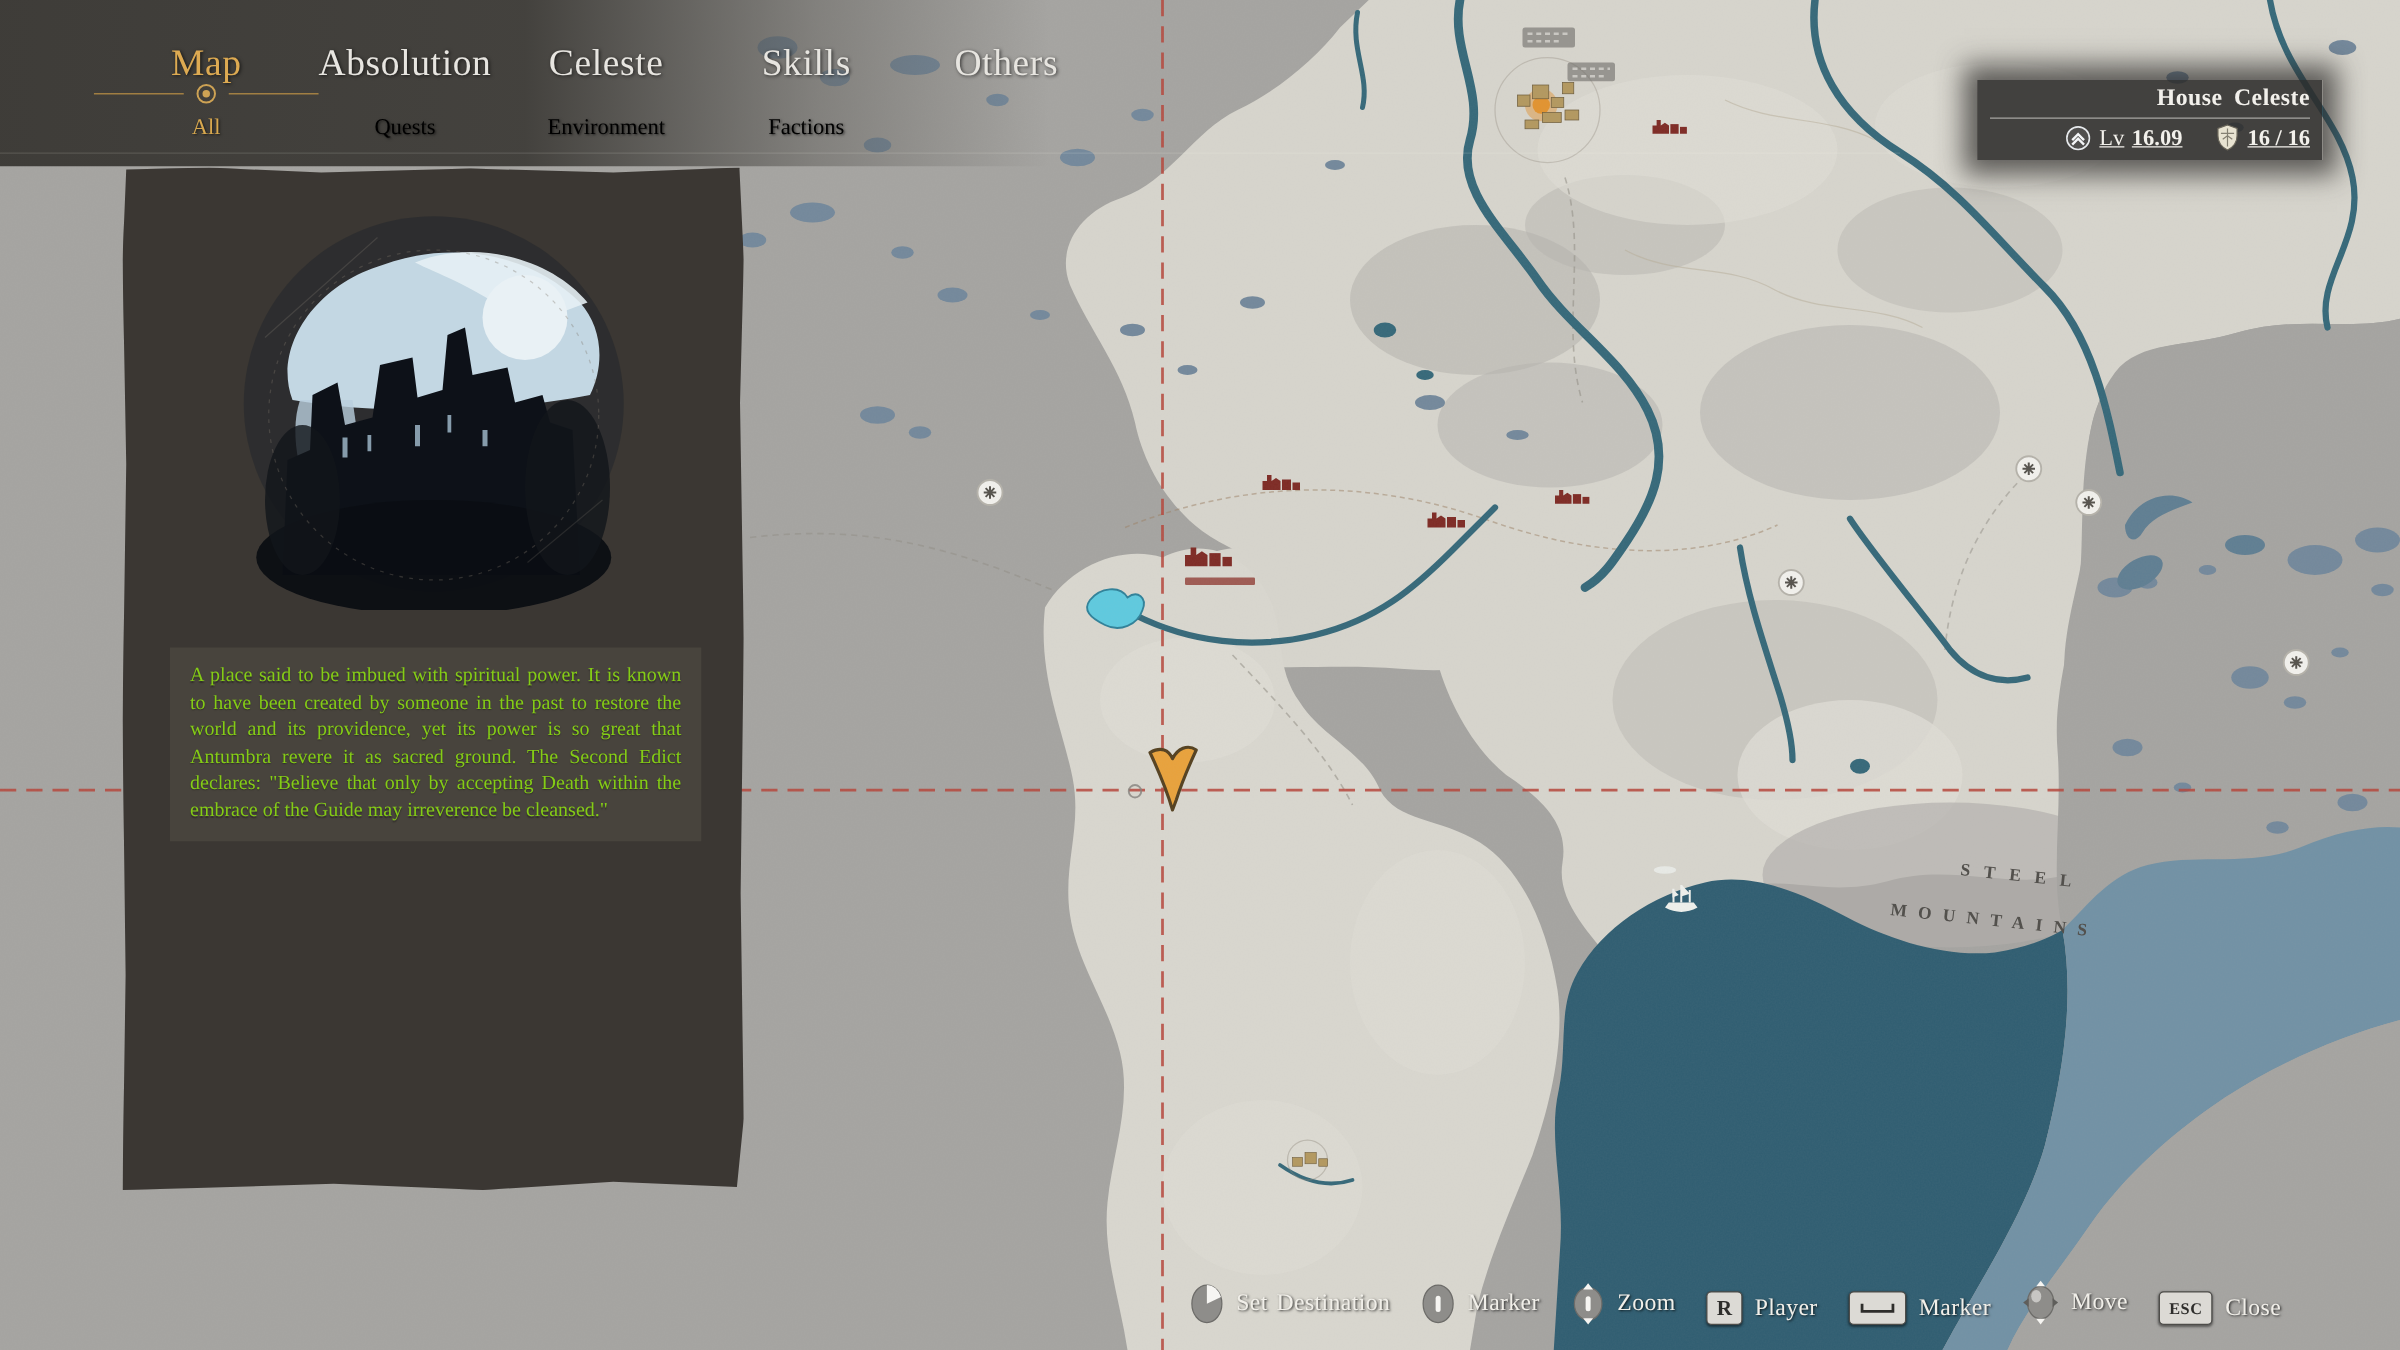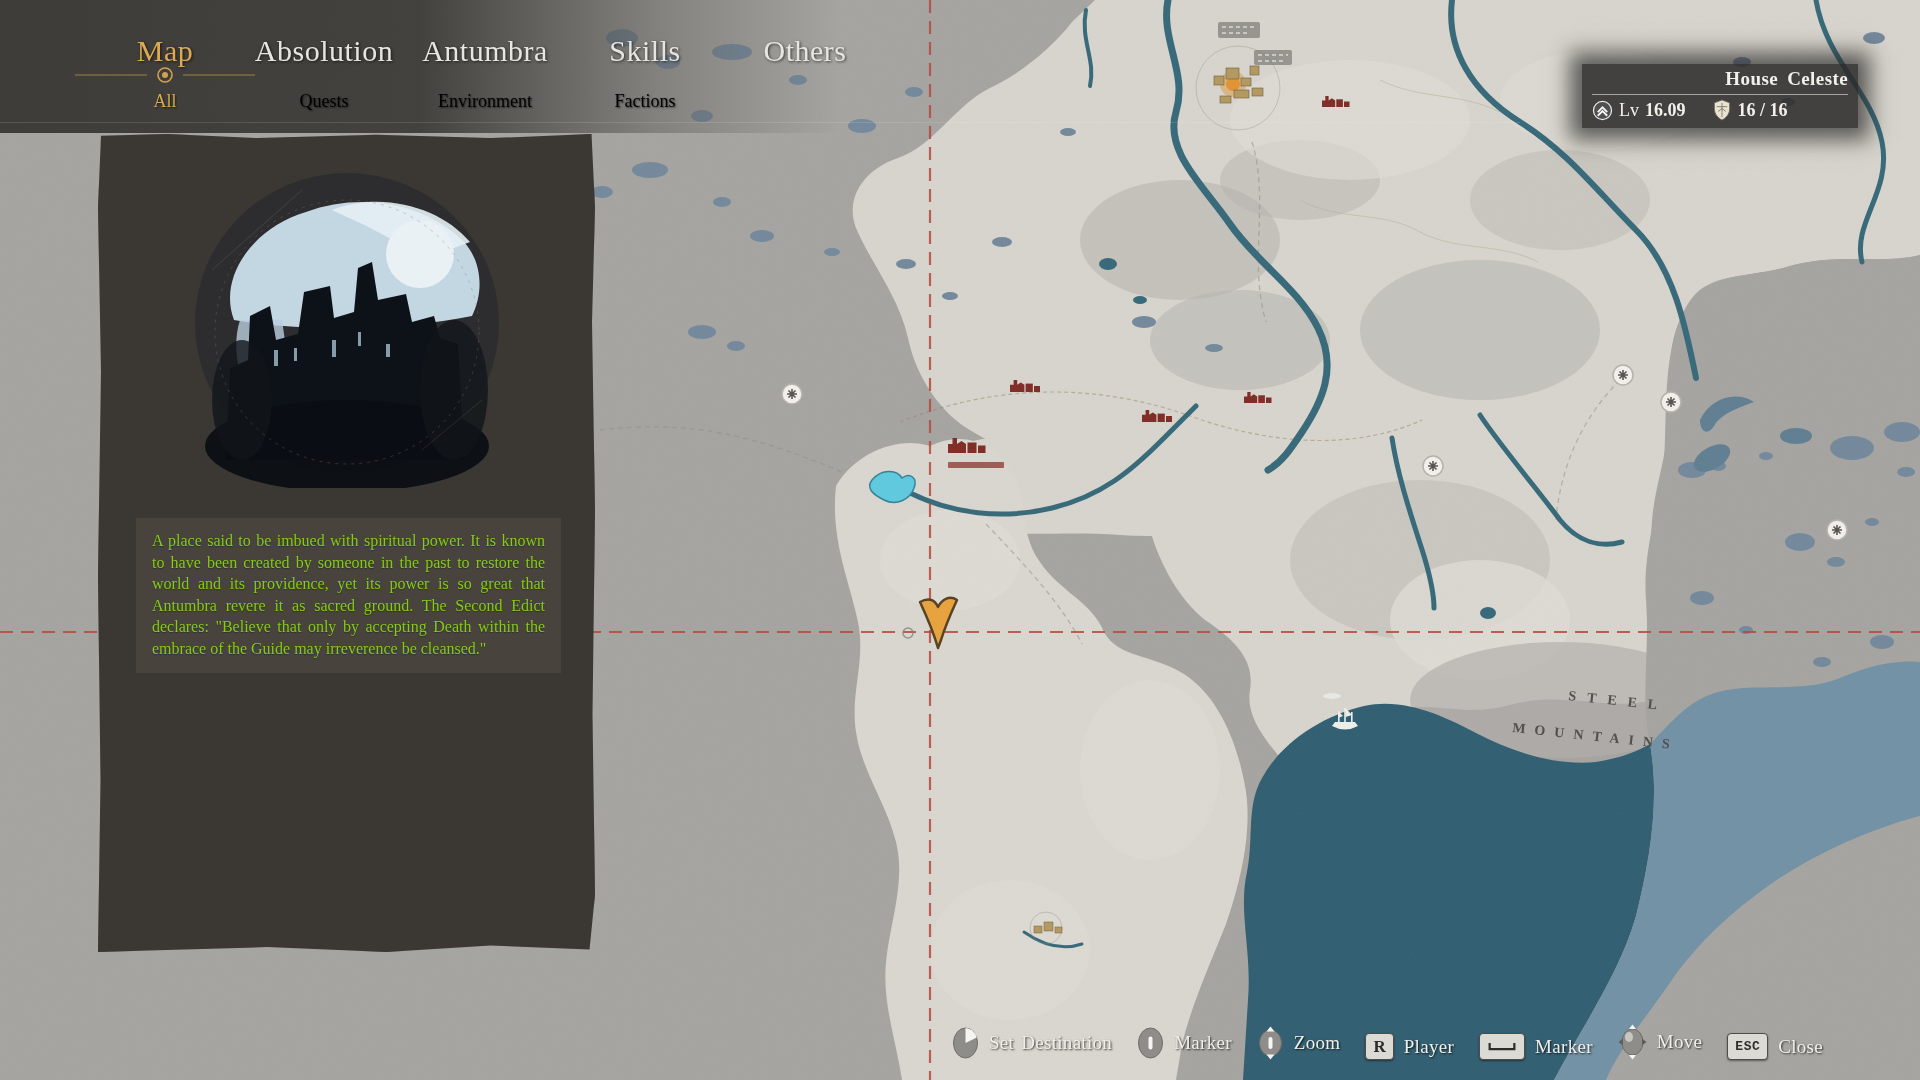--- a/index.html
+++ b/index.html
@@ -19,21 +19,21 @@
   .subtab { position:absolute; top:91px; transform:translateX(-50%); font-size:18px; color:#000000;
     text-shadow:1px 1px 2px rgba(0,0,0,.6); cursor:pointer; white-space:nowrap; }
   .subtab.active { color:#d8a84e; }
   .tab-ornament { position:absolute; left:165px; top:66px; transform:translateX(-50%); width:180px; height:18px; pointer-events:none; }
 
   
   .status-badge { position:absolute; left:1582px; top:64px; width:276px; padding:4px 10px 7px;
     background:rgba(44,43,41,.87); box-shadow:0 0 20px 12px rgba(44,43,41,.72); color:#f2f0eb; }
   .house-name { text-align:right; font-size:19px; font-weight:bold; letter-spacing:.4px; word-spacing:4px; }
   .badge-divider { height:1px; background:rgba(250,248,242,.55); margin:4px 0 4px; }
-  .badge-stats { display:flex; align-items:center; gap:6px; font-size:18px; }
+  .badge-stats { display:flex; justify-content:flex-end; align-items:center; gap:6px; font-size:18px;text-decoration:underline; }
   .badge-stats .num { font-weight:bold; }
 
   
   .info-panel { position:absolute; left:98px; top:134px; width:497px; height:818px; background:#3b3733;
     box-shadow:0 0 12px 5px rgba(33,31,28,.45);
     clip-path:polygon(0.6% 0.2%,14% 0%,32% 0.5%,56% 0.1%,79% 0.5%,99.3% 0%,100% 9%,99.4% 23%,100% 46%,99.5% 71%,100% 93%,98.9% 99.7%,79% 99.2%,58% 100%,34% 99.4%,12% 99.8%,0% 100%,0.5% 79%,0% 54%,0.6% 29%,0% 9%); }
   .panel-title-banner { margin:20px 10px 0; height:46px; background:#262320;
     background-image:repeating-linear-gradient(125deg, rgba(255,255,255,.03) 0 2px, transparent 2px 7px);
     border-top:1px solid rgba(255,255,255,.07); border-bottom:1px solid rgba(255,255,255,.07);
     display:flex; align-items:center; justify-content:center; }
@@ -42,21 +42,21 @@
   .panel-desc { margin:26px 34px 0 38px; background:#48443d; padding:12px 16px 14px;
     font-size:16px; line-height:21.5px; color:#84cc16; text-align:justify; text-shadow:0 1px 1px rgba(0,0,0,.35); }
 
   
   .controls { position:absolute; left:952px; top:1016px; height:44px; display:flex; align-items:flex-end; gap:25px; }
   .control { display:flex; align-items:center; gap:10px; cursor:pointer; }
   .control-label { font-size:19px; color:#f1efe9; text-shadow:1px 1px 2px rgba(0,0,0,.75); letter-spacing:.3px; word-spacing:2px; white-space:nowrap; }
   .keycap { min-width:27px; height:27px; padding:0 7px; background:#dcdad5; color:#2e2d2b; border:1px solid #4e4d4a;
     border-radius:4px; display:flex; align-items:center; justify-content:center; font-weight:bold; font-size:17px;
     box-shadow:0 1px 2px rgba(0,0,0,.45); font-family:"Liberation Serif", serif; }
-  .keycap.small { font-size:13px; letter-spacing:.5px; font-family:Liberation Mono, monospace; }
+  .keycap.small { font-size:13px; letter-spacing:.5px; font-family:Liberation Serif, serif; }
 </style>
 </head>
 <body>
 
 <svg class="map-svg" viewBox="0 0 1920 1080" xmlns="http://www.w3.org/2000/svg">
   <defs>
     <filter id="paper">
         <feTurbulence type="fractalNoise" baseFrequency="0.8" numOctaves="2" result="n"></feTurbulence>
       <feColorMatrix in="n" type="matrix" values="0 0 0 0 0.45  0 0 0 0 0.44  0 0 0 0 0.42  0 0 0 0.07 0"></feColorMatrix>
       </filter>
@@ -268,21 +268,21 @@
   <path d="M920,602 C929,597 935,600 938,607 C942,599 950,595 957,600 C951,613 946,624 941,640 L938,648 C934,634 927,617 920,602 Z" fill="#e9a23b" stroke="#54401f" stroke-width="2.5" stroke-linejoin="round"></path>
 
   <rect width="1920" height="1080" filter="url(#paper)"></rect>
 </svg>
 
 <div class="nav-shade"></div>
 <div class="nav-underline"></div>
 
 <div class="tab active" style="left:165px">Map</div>
 <div class="tab" style="left:324px">Absolution</div>
-<div class="tab" style="left:485px">Antumbra</div>
+<div class="tab" style="left:485px">Celeste</div>
 <div class="tab" style="left:645px">Skills</div>
 <div class="tab" style="left:805px">Others</div>
 
 <svg class="tab-ornament" viewBox="0 0 180 18">
   <line x1="0" y1="9" x2="72" y2="9" stroke="#b98f45" stroke-width="1.2" opacity=".8"></line>
   <line x1="108" y1="9" x2="180" y2="9" stroke="#b98f45" stroke-width="1.2" opacity=".8"></line>
   <circle cx="90" cy="9" r="7" fill="none" stroke="#cda254" stroke-width="1.6"></circle>
   <circle cx="90" cy="9" r="3" fill="#cda254"></circle>
 </svg>
 

